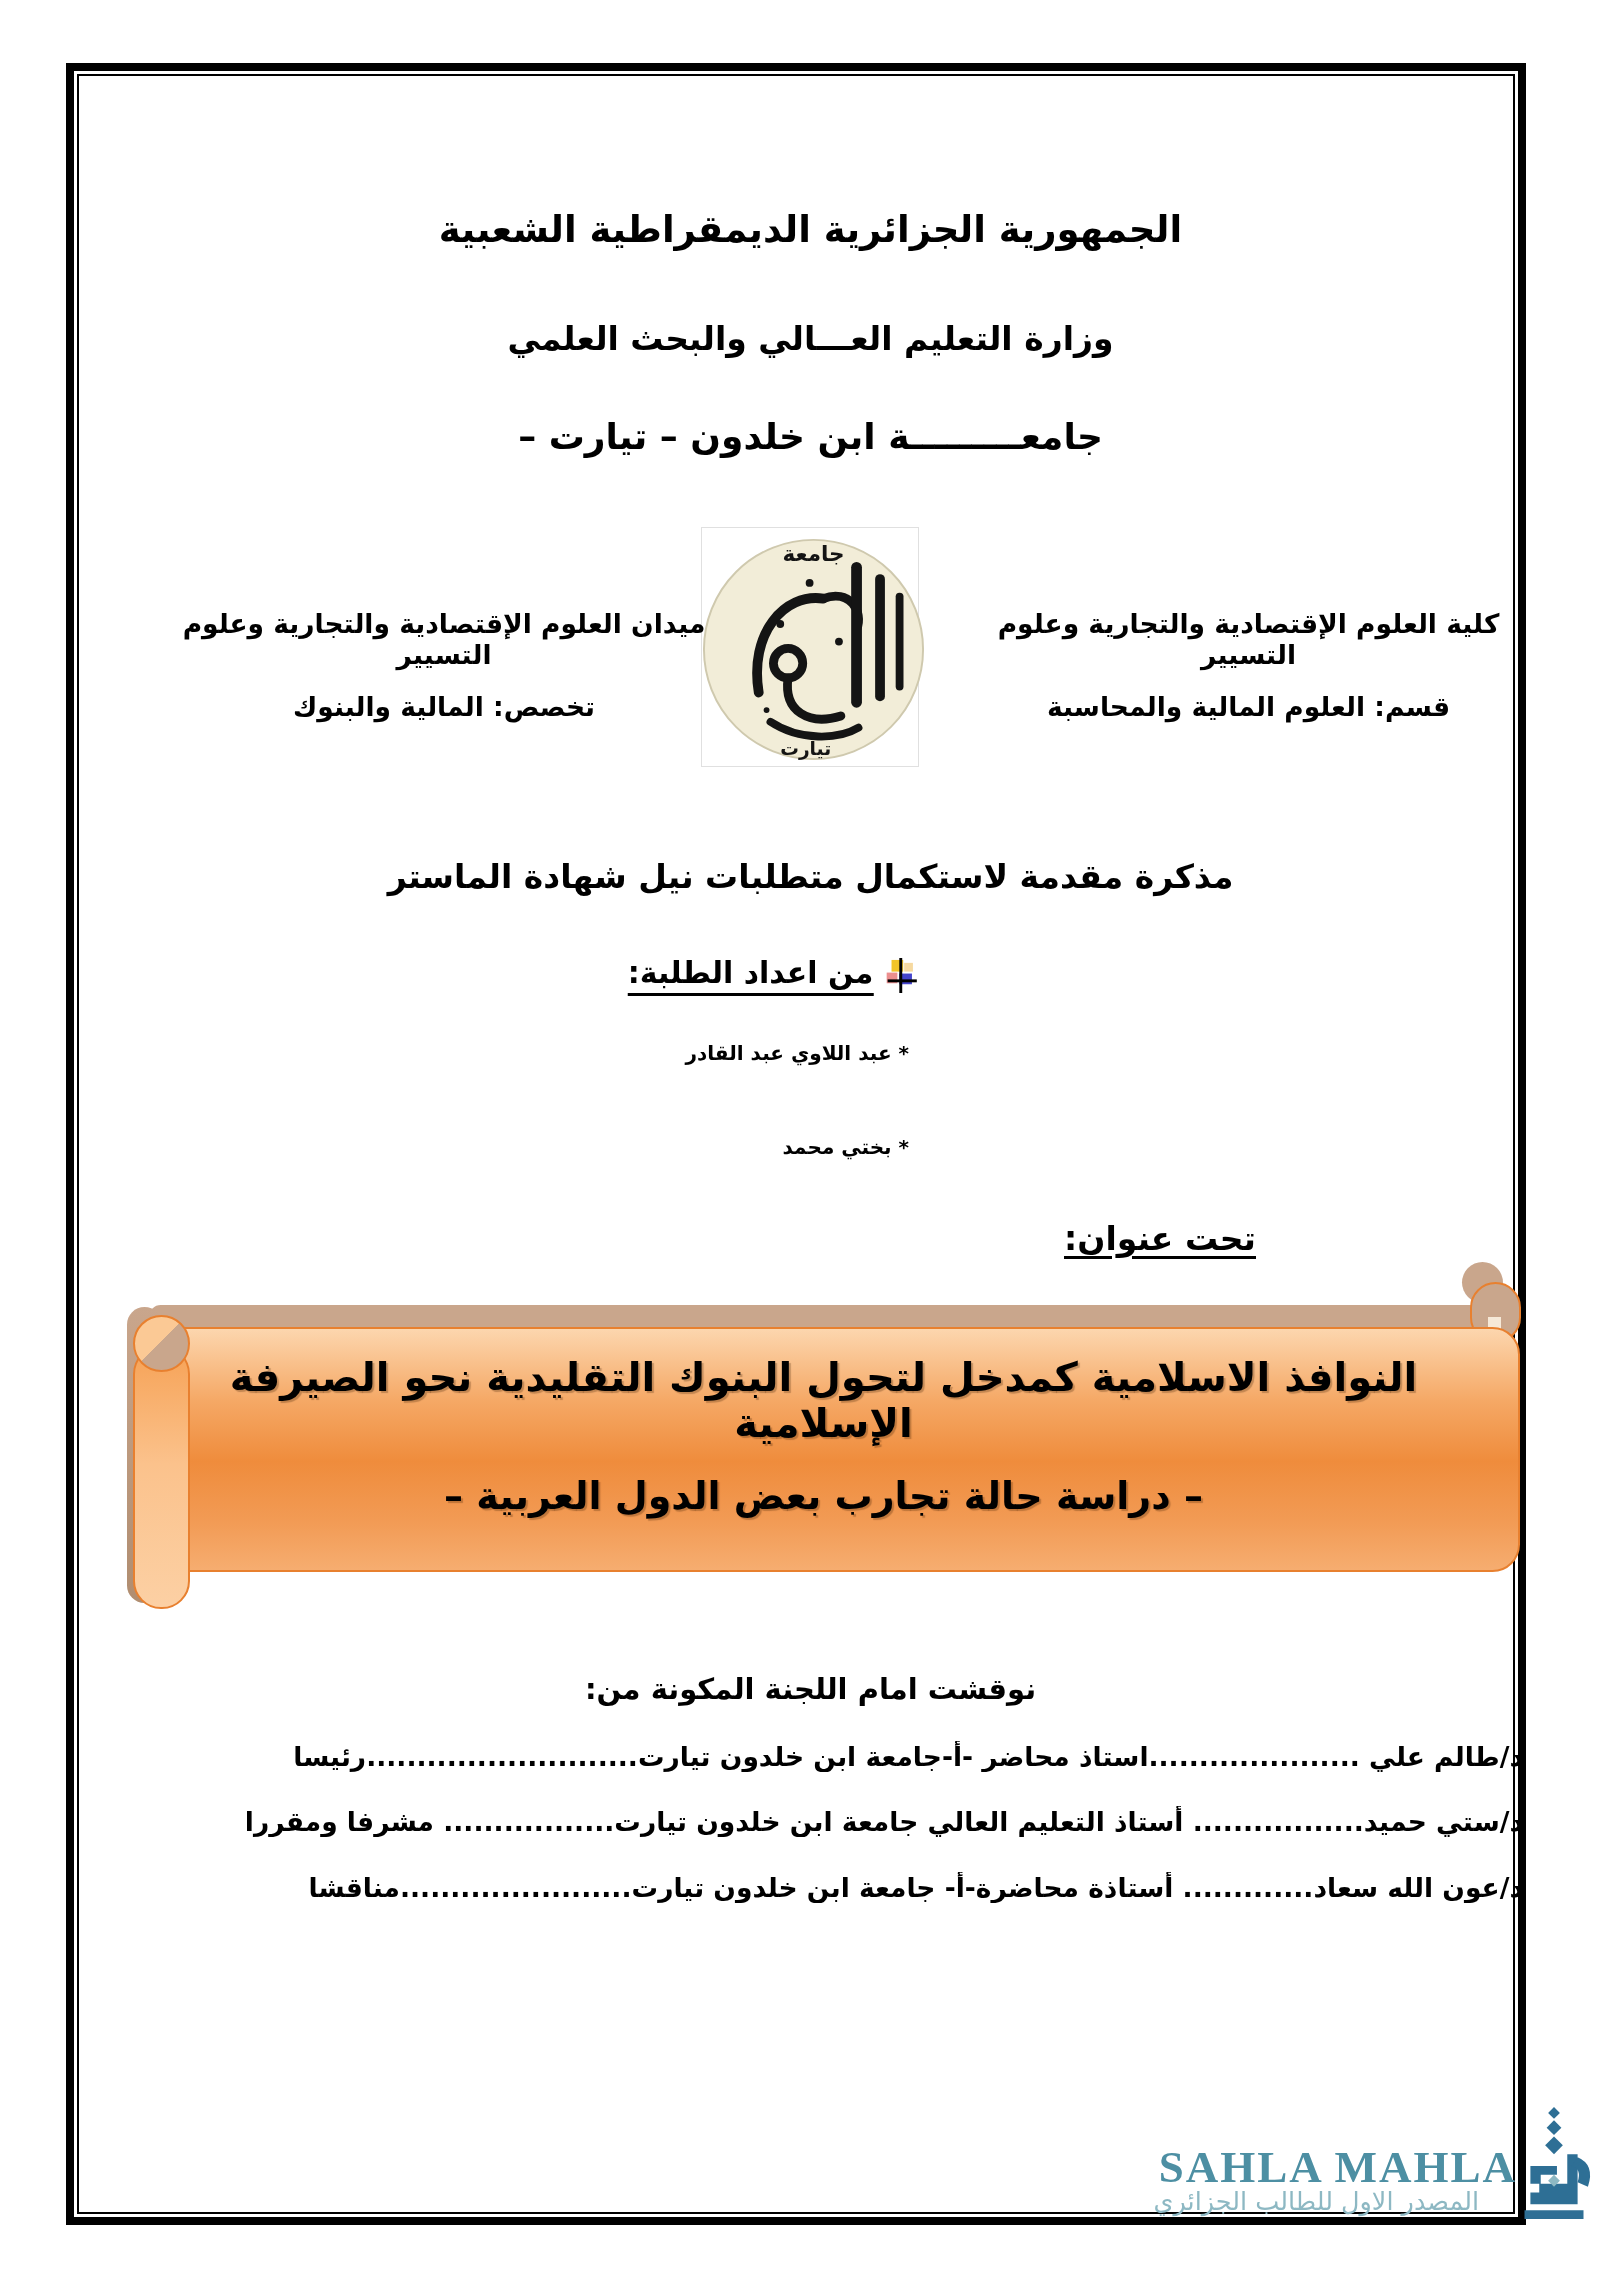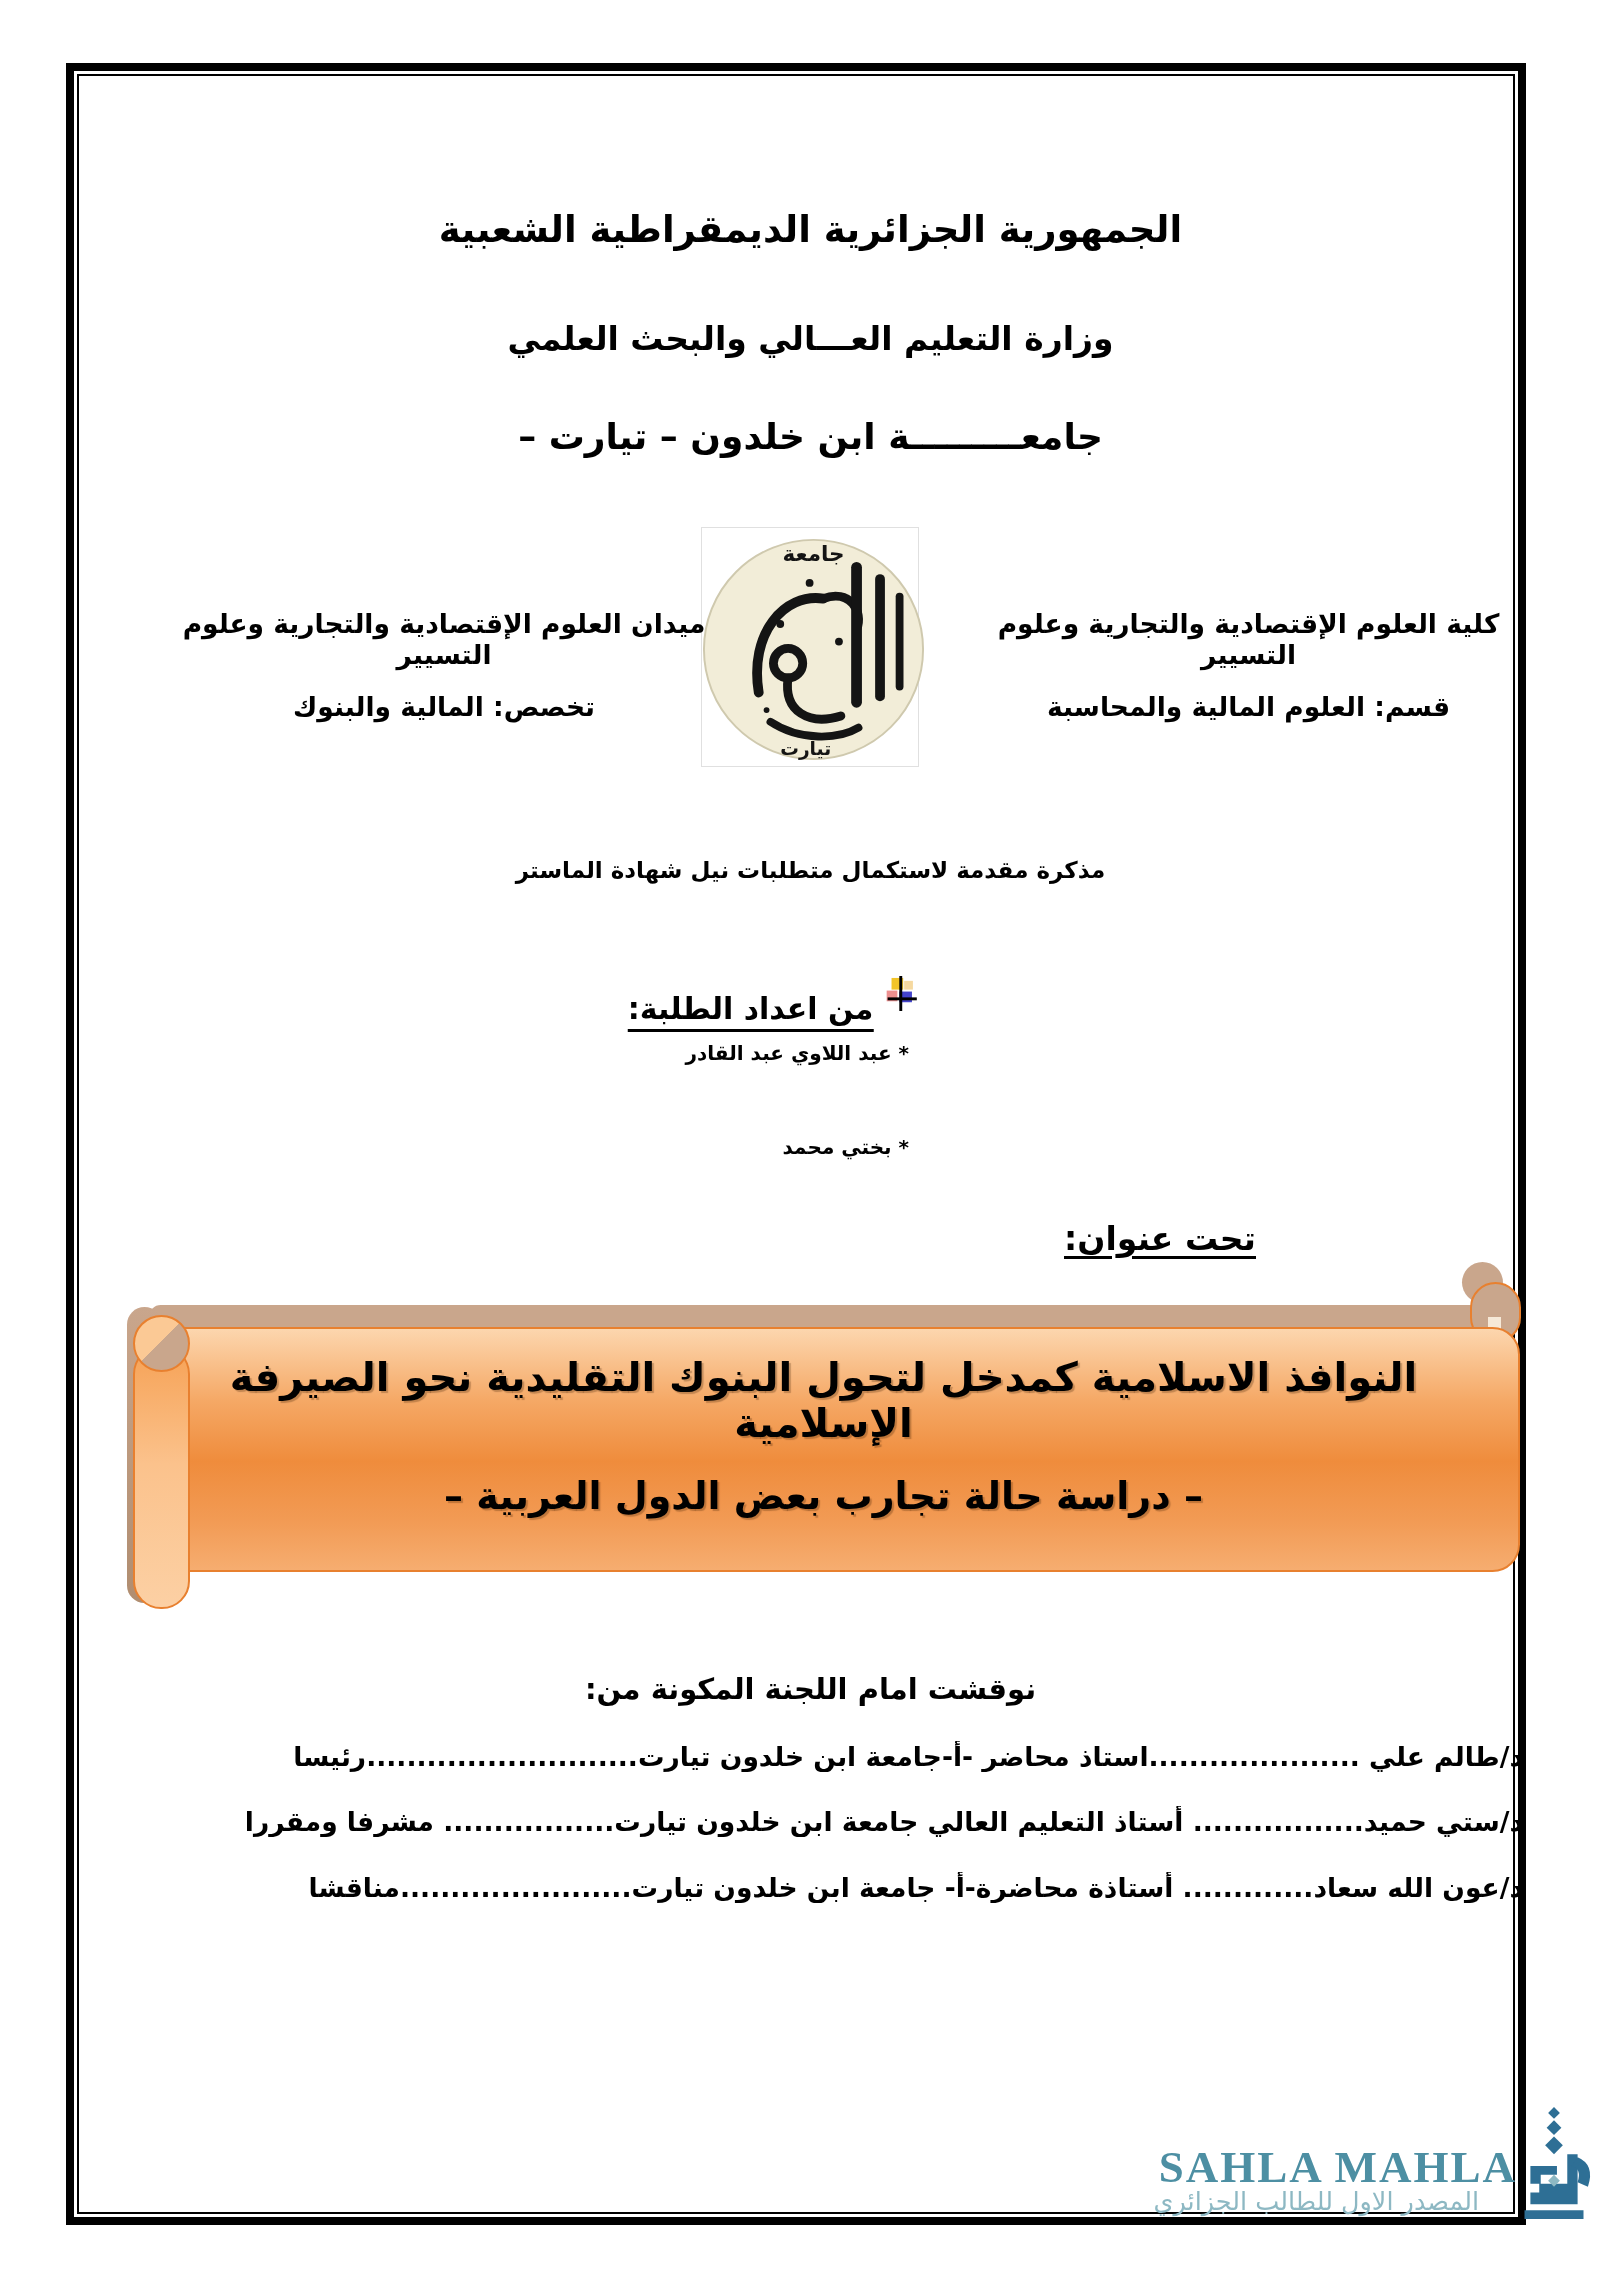--- a/index.html
+++ b/index.html
@@ -22,27 +22,27 @@
   .logo-box{
     position:absolute;left:701px;top:527px;width:218px;height:240px;
     background:#fff;border:1px solid #e0e0e0;box-sizing:border-box;
   }
   .col{position:absolute;font-weight:bold;font-size:26.5px;text-align:center;}
   .col .col-line{position:absolute;left:0;right:0;}
   .col-right{right:93px;top:0;width:559px;height:0;}
   .col-left{left:167px;top:0;width:554px;height:0;}
   .col-l1{top:608px;}
   .col-l2{top:691px;}
-  .memo{top:857px;font-size:23px;}
+  .memo{top:857px;font-size:33px;}
   .prepared-row{
     position:absolute;top:955px;left:773px;transform:translateX(-50%);
     display:flex;flex-direction:row-reverse;align-items:center;gap:9.8px;
   }
   .prepared-label{
-    font-weight:bold;font-size:30px;border-bottom:3.9px solid #000;padding-bottom:2.9px;margin-top:36px;
+    font-weight:bold;font-size:30px;border-bottom:3.9px solid #000;padding-bottom:2.9px;
   }
   .student{position:absolute;right:712px;font-weight:bold;font-size:20px;text-align:right;white-space:nowrap;}
   .student-1{top:1041px;}
   .student-2{top:1135px;}
   .under-title{
     position:absolute;top:1219px;right:365px;font-weight:bold;font-size:33px;
     text-decoration:underline;text-underline-offset:5.9px;text-decoration-thickness:2.9px;
   }
   
   .banner{position:absolute;left:125px;top:1260px;width:1397px;height:355px;}

